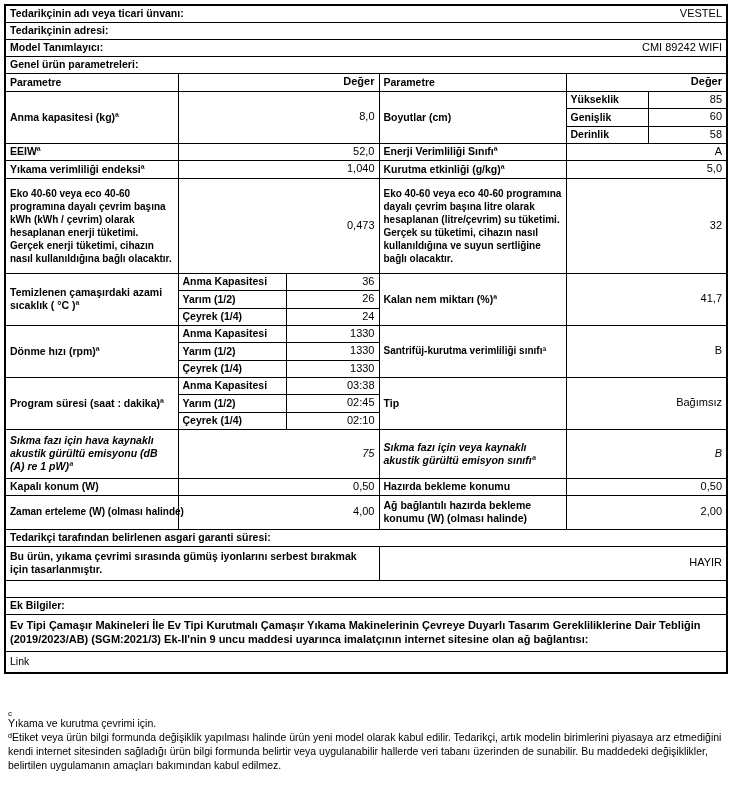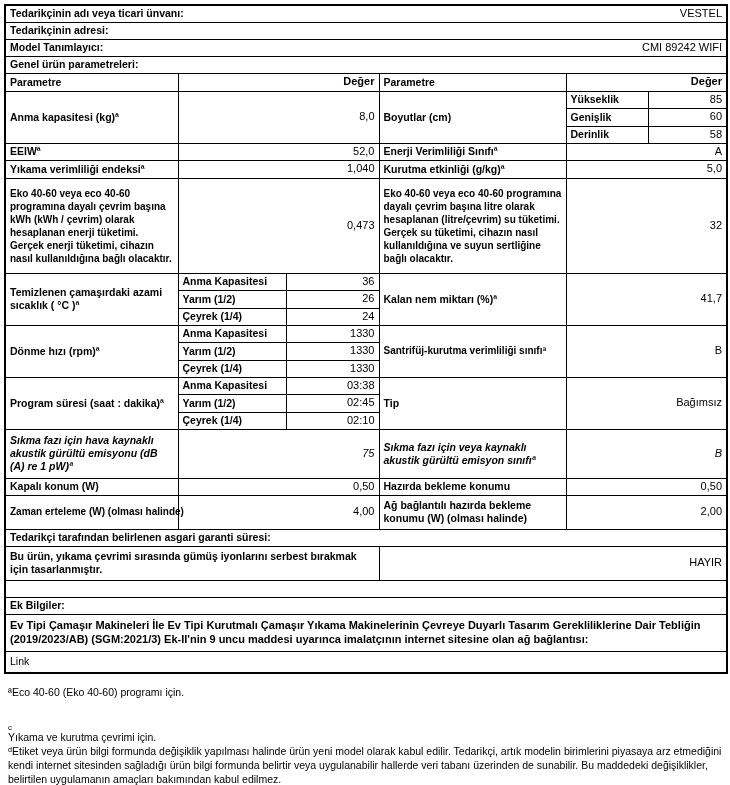--- a/index.html
+++ b/index.html
@@ -187,19 +187,18 @@
       <td colspan="6" class="b lbl" style="font-size:11px">Ev Tipi Çamaşır Makineleri İle Ev Tipi Kurutmalı Çamaşır Yıkama Makinelerinin Çevreye Duyarlı Tasarım Gerekliliklerine Dair Tebliğin (2019/2023/AB) (SGM:2021/3) Ek-II'nin 9 uncu maddesi uyarınca imalatçının internet sitesine olan ağ bağlantısı:</td>
     </tr>
 
     <tr class="r22">
       <td colspan="6" class="lbl link-cell">Link</td>
     </tr>
   </tbody>
     </table>
 
   <div class="footnotes">
-    <p>ªEco 40-60 (Eko 40-60) programı için.</p>
     <div class="fn-gap"></div>
     <p class="fn-sup">c</p>
     <p>Yıkama ve kurutma çevrimi için.</p>
     <p>ᵈEtiket veya ürün bilgi formunda değişiklik yapılması halinde ürün yeni model olarak kabul edilir. Tedarikçi, artık modelin birimlerini piyasaya arz etmediğini kendi internet sitesinden sağladığı ürün bilgi formunda belirtir veya uygulanabilir hallerde veri tabanı üzerinden de sunabilir. Bu maddedeki değişiklikler, belirtilen uygulamanın amaçları bakımından kabul edilmez.</p>
   </div>
 </div>
 
 </body></html>

